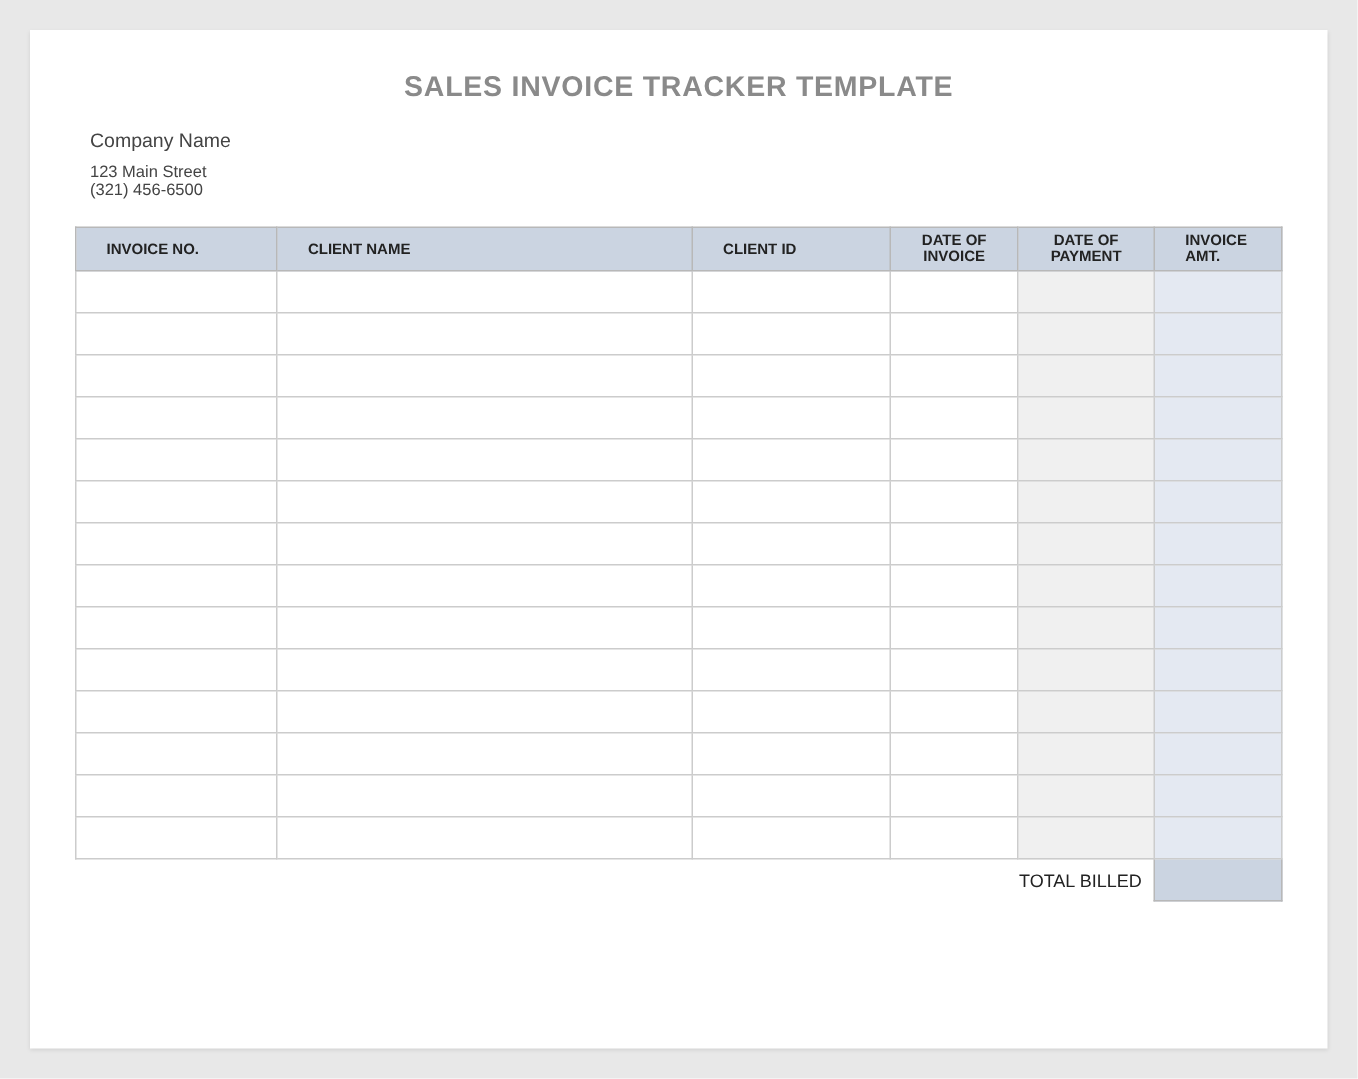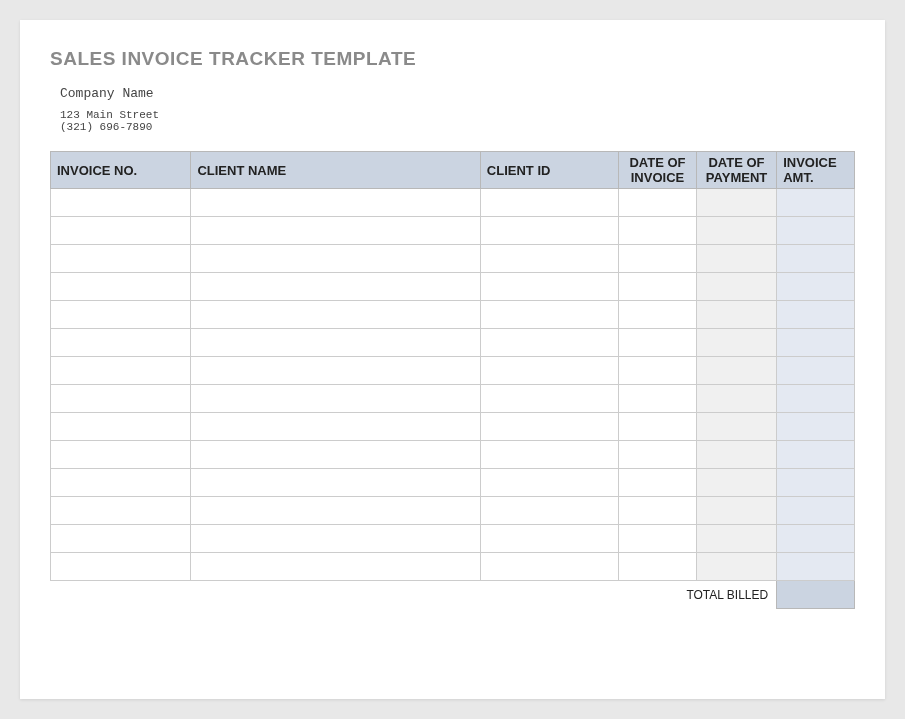--- a/index.html
+++ b/index.html
@@ -20,25 +20,25 @@
       height: 100%;
       padding: 28px 30px;
       box-shadow: 0 1px 3px rgba(0,0,0,0.1);
     }
     .title {
       font-size: 19px;
       font-weight: bold;
       color: #8a8a8a;
       letter-spacing: 0.5px;
       margin-bottom: 16px;
+      text-align: center;
     }
     .company-block {
       margin-left: 10px;
       margin-bottom: 18px;
-      font-family: Liberation Mono, monospace;
     }
     .company-name {
       font-size: 13px;
       color: #444;
       margin-bottom: 8px;
     }
     .company-row {
       display: flex;
       font-size: 11px;
       color: #444;
@@ -52,25 +52,25 @@
       width: 140px;
     }
     table.tracker {
       width: 100%;
       border-collapse: collapse;
       font-size: 9px;
     }
     table.tracker thead th {
       background: #cbd4e1;
       border: 1px solid #b8b8b8;
-      padding: 3px 6px;
+      padding: 3px 20px;
       text-align: left;
       vertical-align: middle;
       font-weight: bold;
-      font-size: 13px;
+      font-size: 10px;
       color: #222;
       height: 28px;
     }
     table.tracker thead th.center {
       text-align: center;
     }
     table.tracker thead th.right {
     }
     table.tracker tbody td {
       border: 1px solid #ccc;
@@ -110,21 +110,21 @@
 </head>
 <body>
 
 <div class="document">
   <div class="title">SALES INVOICE TRACKER TEMPLATE</div>
 
   <div class="company-block">
     <div class="company-name">Company Name</div>
     <div class="company-row">
       <div class="company-left">123 Main Street</div>
-      <div class="company-right">(321) 696-7890</div>
+      <div class="company-right">(321) 456-6500</div>
     </div>
   </div>
 
   <table class="tracker">
     <thead>
       <tr>
         <th class="col-invoice-no">INVOICE NO.</th>
         <th class="col-client-name">CLIENT NAME</th>
         <th class="col-client-id">CLIENT ID</th>
         <th class="col-date-invoice center">DATE OF INVOICE</th>

